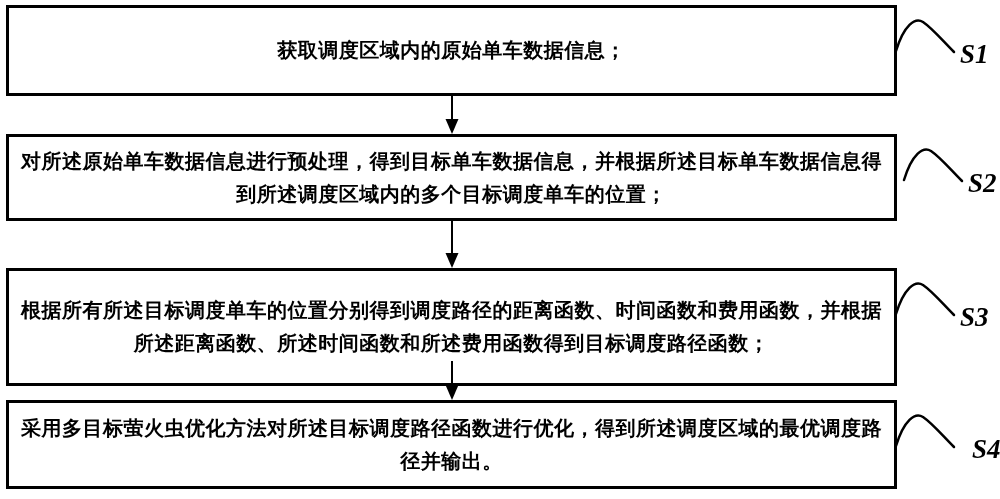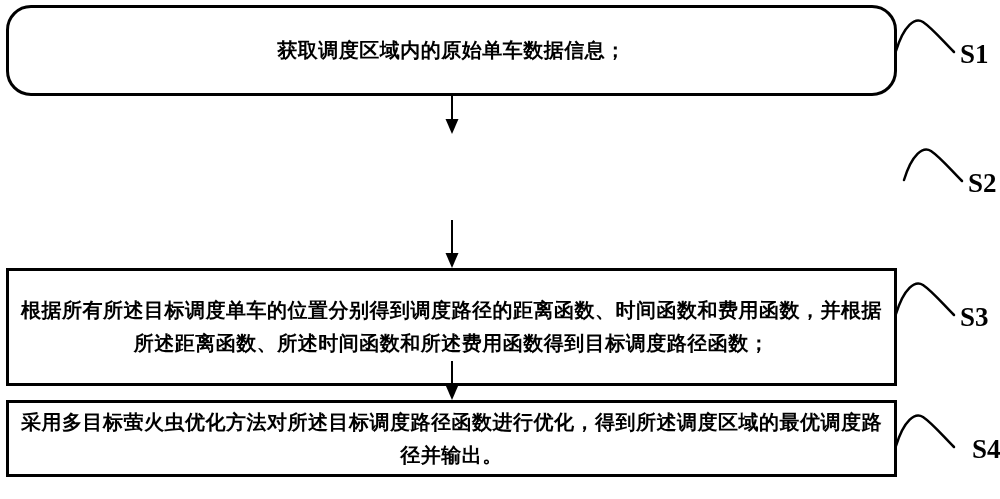--- a/index.html
+++ b/index.html
@@ -23,24 +23,24 @@
     flex-direction: column;
     justify-content: center;
     align-items: center;
     text-align: center;
     font-weight: bold;
     font-size: 20px;
     line-height: 33px;
     letter-spacing: 0.5px;
     padding: 0 12px;
   }
-  #box-s1 { top: 5px;   height: 91px; border-radius: 25px; }
+  #box-s1 { top: 5px;   height: 91px; }
   #box-s2 { top: 134px; height: 87px; }
   #box-s3 { top: 268px; height: 118px; }
-  #box-s4 { top: 400px; height: 77px; }
+  #box-s4 { top: 400px; height: 89px; }
 
   .arrow { position: absolute; left: 444px; }
   #arrow-1 { top: 95px;  }
   #arrow-2 { top: 220px; }
   #arrow-3 { top: 361px; }
 
   .s-group {
     position: absolute;
     left: 894px;
     display: flex;
@@ -50,36 +50,41 @@
   #label-s2 { top: 144px; padding-left: 8px; }
   #label-s3 { top: 278px; }
   #label-s4 { top: 410px; gap: 12px; }
   .s-curve { display: block; }
   .s-text {
     font-size: 27px;
     font-weight: bold;
     margin: 26px 16px 0 2px;
     line-height: 1;
     white-space: nowrap;
+    font-style: italic;
   }
 </style>
 </head>
 <body>
 
 <div class="figure">
 
   <div class="step-box" id="box-s1">
     <span>获取调度区域内的原始单车数据信息；</span>
   </div>
 
   <svg class="arrow" id="arrow-1" width="16" height="39">
     <line x1="8" y1="0" x2="8" y2="26" stroke="#000" stroke-width="2"></line>
     <polygon points="1.5,24 14.5,24 8,39" fill="#000"></polygon>
   </svg>
 
+  <div class="step-box" id="box-s2">
+    <span>对所述原始单车数据信息进行预处理，得到目标单车数据信息，并根据所述目标单车数据信息得</span>
+    <span>到所述调度区域内的多个目标调度单车的位置；</span>
+  </div>
 
   <svg class="arrow" id="arrow-2" width="16" height="48">
     <line x1="8" y1="0" x2="8" y2="35" stroke="#000" stroke-width="2"></line>
     <polygon points="1.5,33 14.5,33 8,48" fill="#000"></polygon>
   </svg>
 
   <div class="step-box" id="box-s3">
     <span>根据所有所述目标调度单车的位置分别得到调度路径的距离函数、时间函数和费用函数，并根据</span>
     <span>所述距离函数、所述时间函数和所述费用函数得到目标调度路径函数；</span>
   </div>

